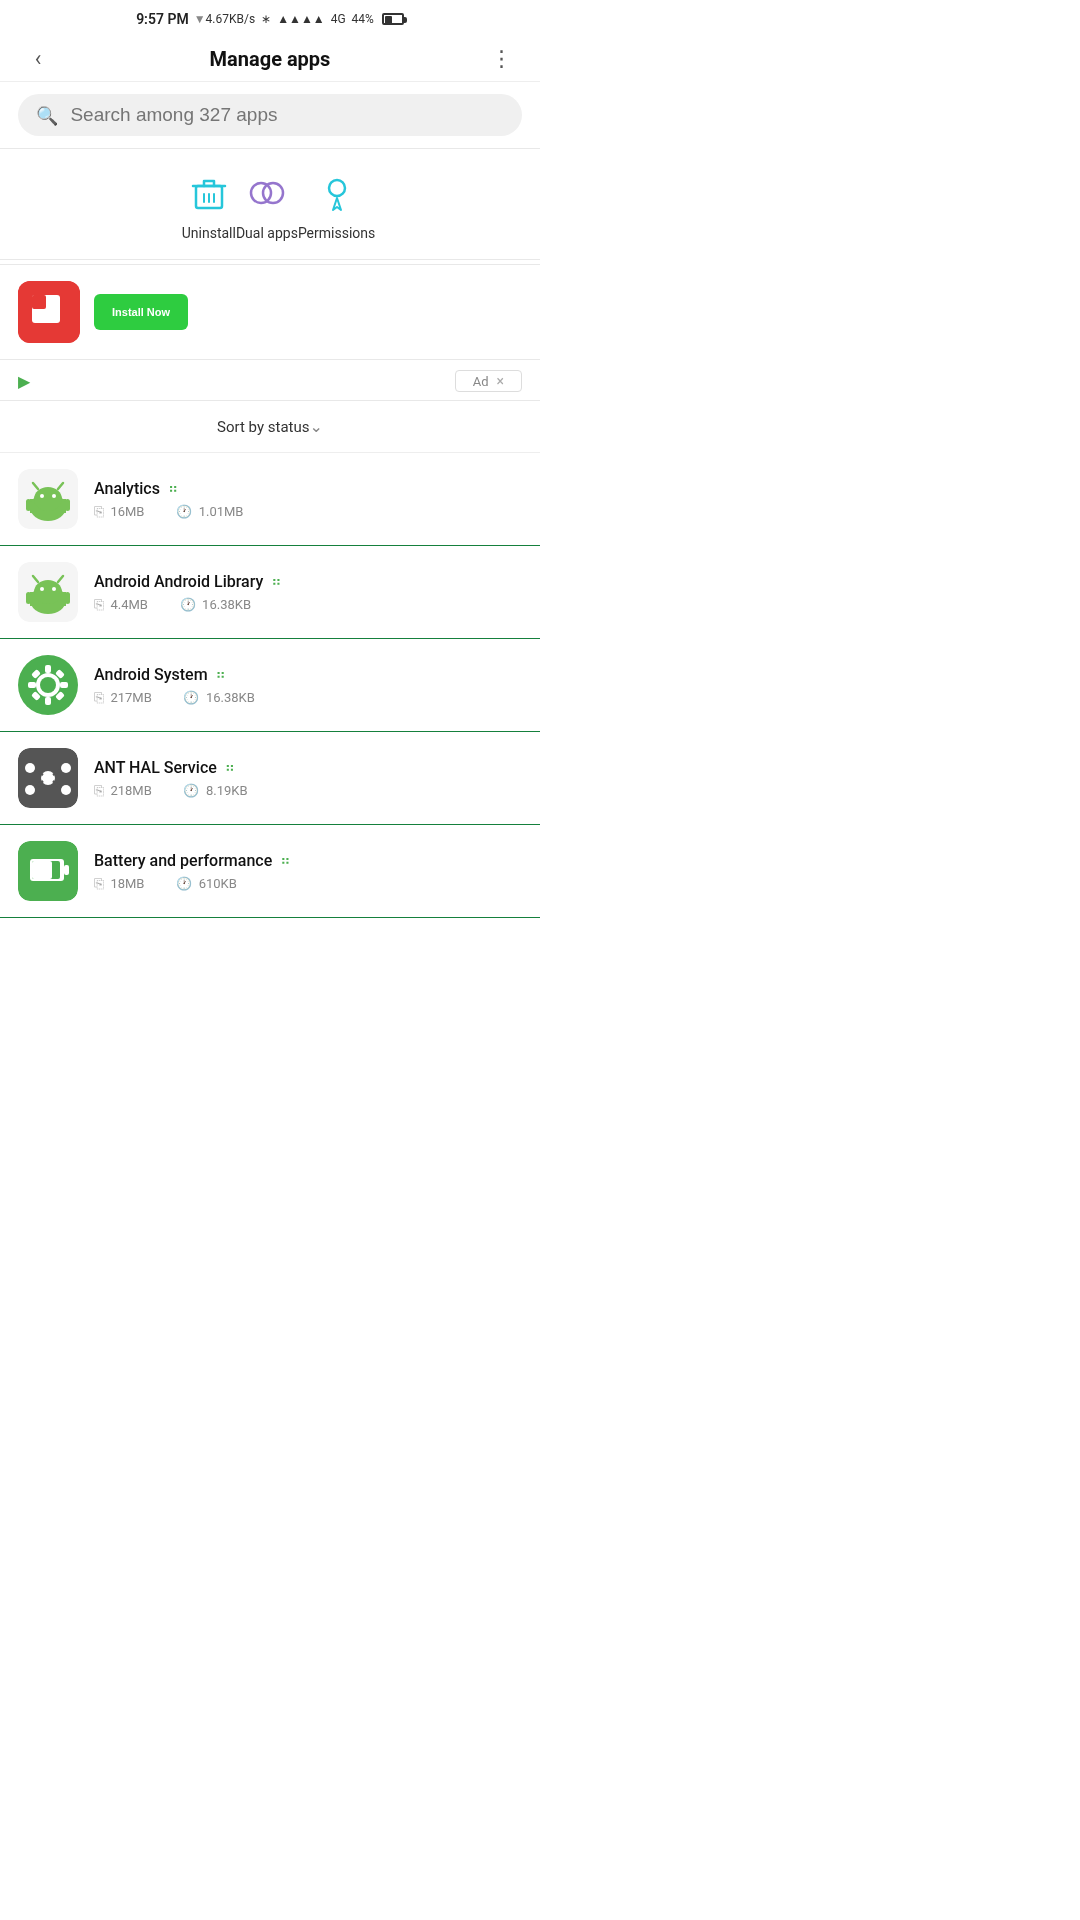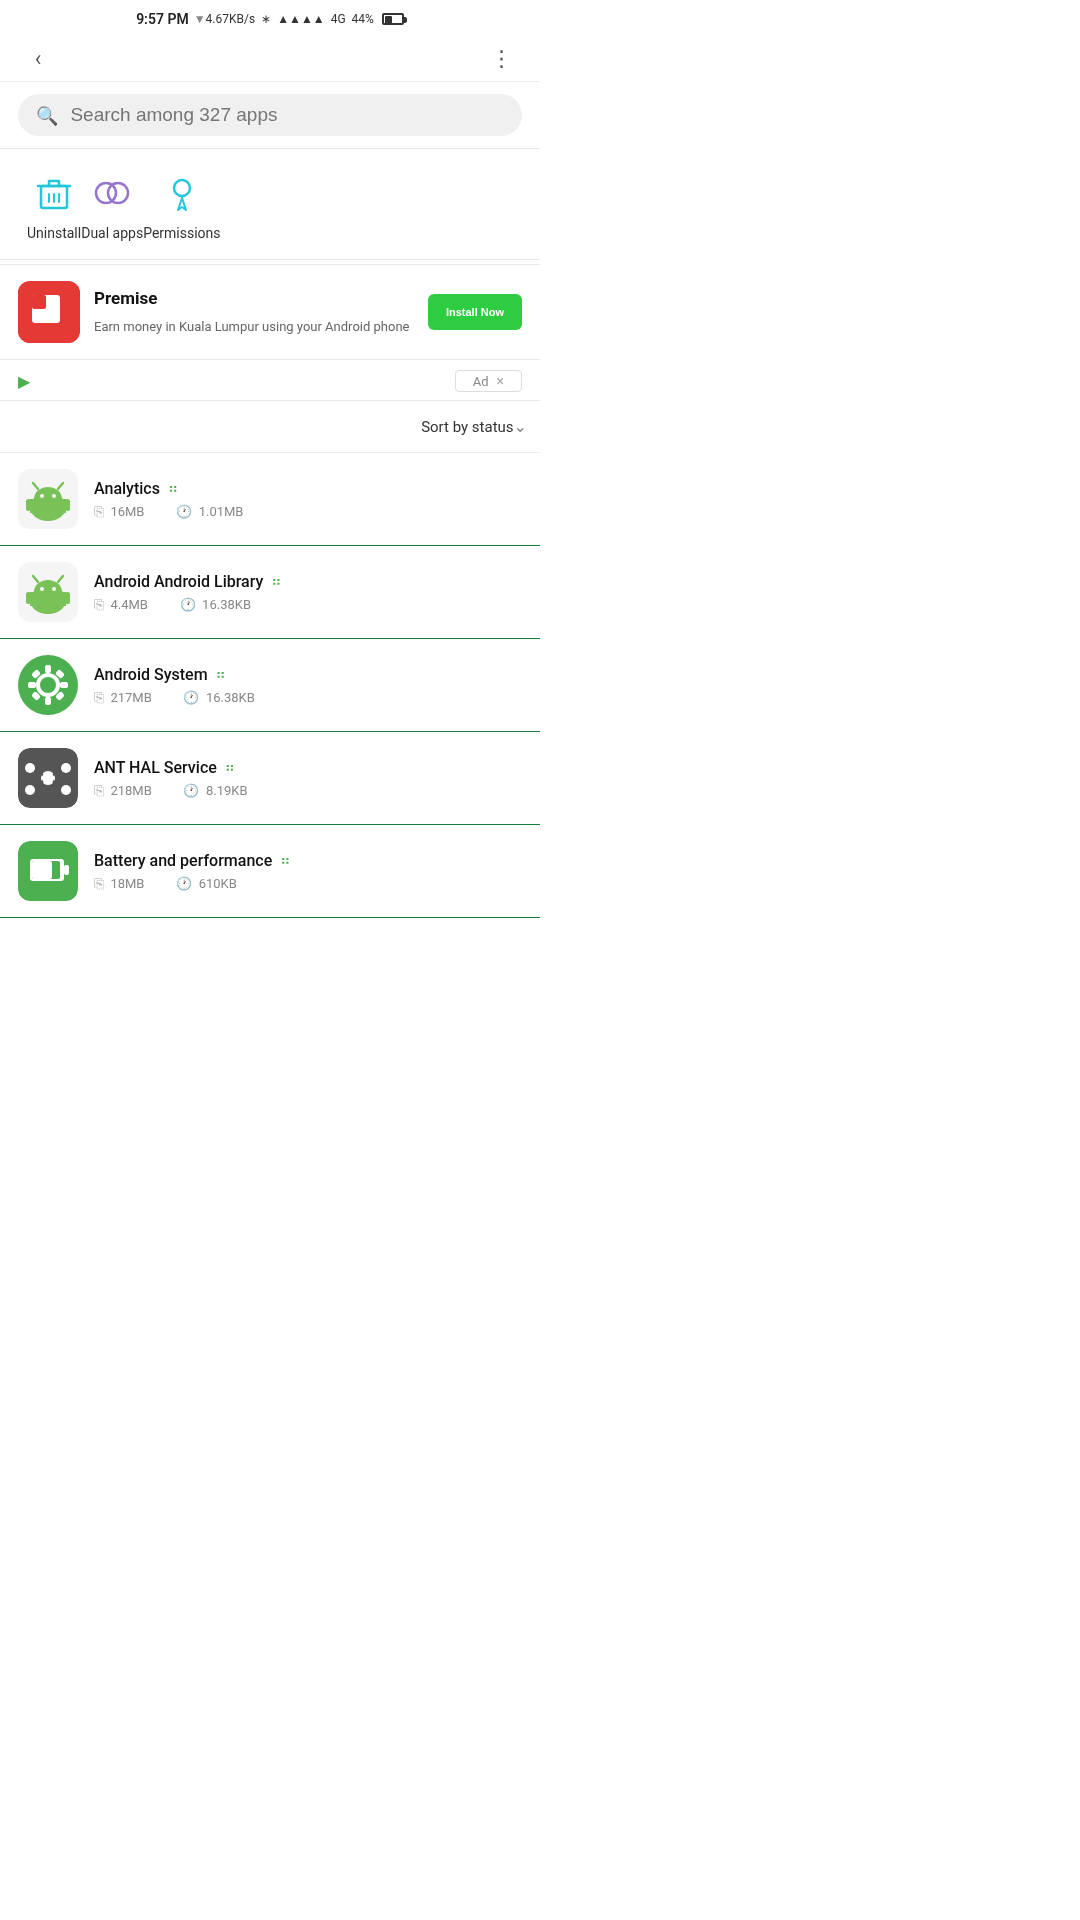--- a/index.html
+++ b/index.html
@@ -126,21 +126,21 @@
     
     .divider {
       height: 1px;
       background: #e8e8e8;
       margin: 0 0;
     }
 
     
     .quick-actions {
       display: flex;
-      justify-content: flex-start;
+      justify-content: center;
       align-items: center;
       padding: 20px 10px 18px 27px;
     }
     .action-item {
       display: flex;
       flex-direction: column;
       align-items: center;
       gap: 8px;
       cursor: pointer;
     }
@@ -227,22 +227,22 @@
     .ad-close {
       color: #aaa;
       font-size: 14px;
       cursor: pointer;
     }
 
     
     .sort-row {
       display: flex;
       align-items: center;
-      justify-content: flex-end;
-      padding: 16px 13px;
+      justify-content: center;
+      padding: 16px 4px;
       border-bottom: 1px solid #eee;
     }
     .sort-label {
       font-size: 15px;
       color: #333;
     }
     .chevron-down {
       font-size: 16px;
       color: #888;
     }
@@ -324,20 +324,21 @@
     <span>4G</span>
     <span>44%</span>
     <div class="battery-icon">
       <div class="battery-fill"></div>
     </div>
   </div>
 </div>
 
 <div class="header">
   <div class="back-btn">‹</div>
+  <div class="header-title">Manage apps</div>
   <div class="more-btn">⋮</div>
 </div>
 
 <div class="search-bar">
   <div class="search-icon-wrap">🔍</div>
   <input class="search-input" type="text" readonly="" placeholder="Search among 327 apps" style="">
 </div>
 
 <div class="divider"></div>
 
@@ -383,26 +384,20 @@
 <div class="divider"></div>
 
 <div class="ad-banner">
   <div class="ad-app-icon">
 
     <svg width="62" height="62" viewBox="0 0 62 62">
       <rect width="62" height="62" rx="12" fill="#e53935"></rect>
       <rect x="14" y="14" width="28" height="28" rx="3" fill="white"></rect>
       <rect x="14" y="14" width="14" height="14" rx="2" fill="#e53935"></rect>
     </svg>
-  </div>
-  <div class="ad-info">
-    <div class="app-name-row">
-      <span class="ad-app-name">Premise</span>
-    </div>
-    <div class="ad-app-desc">Earn money in Kuala Lumpur using your Android phone</div>
   </div>
   <button class="install-btn">Install Now</button>
 </div>
 <div class="ad-footer">
   <span class="play-icon">▶</span>
   <div class="ad-badge">
     <span>Ad</span>
     <span class="ad-close">×</span>
   </div>
 </div>

